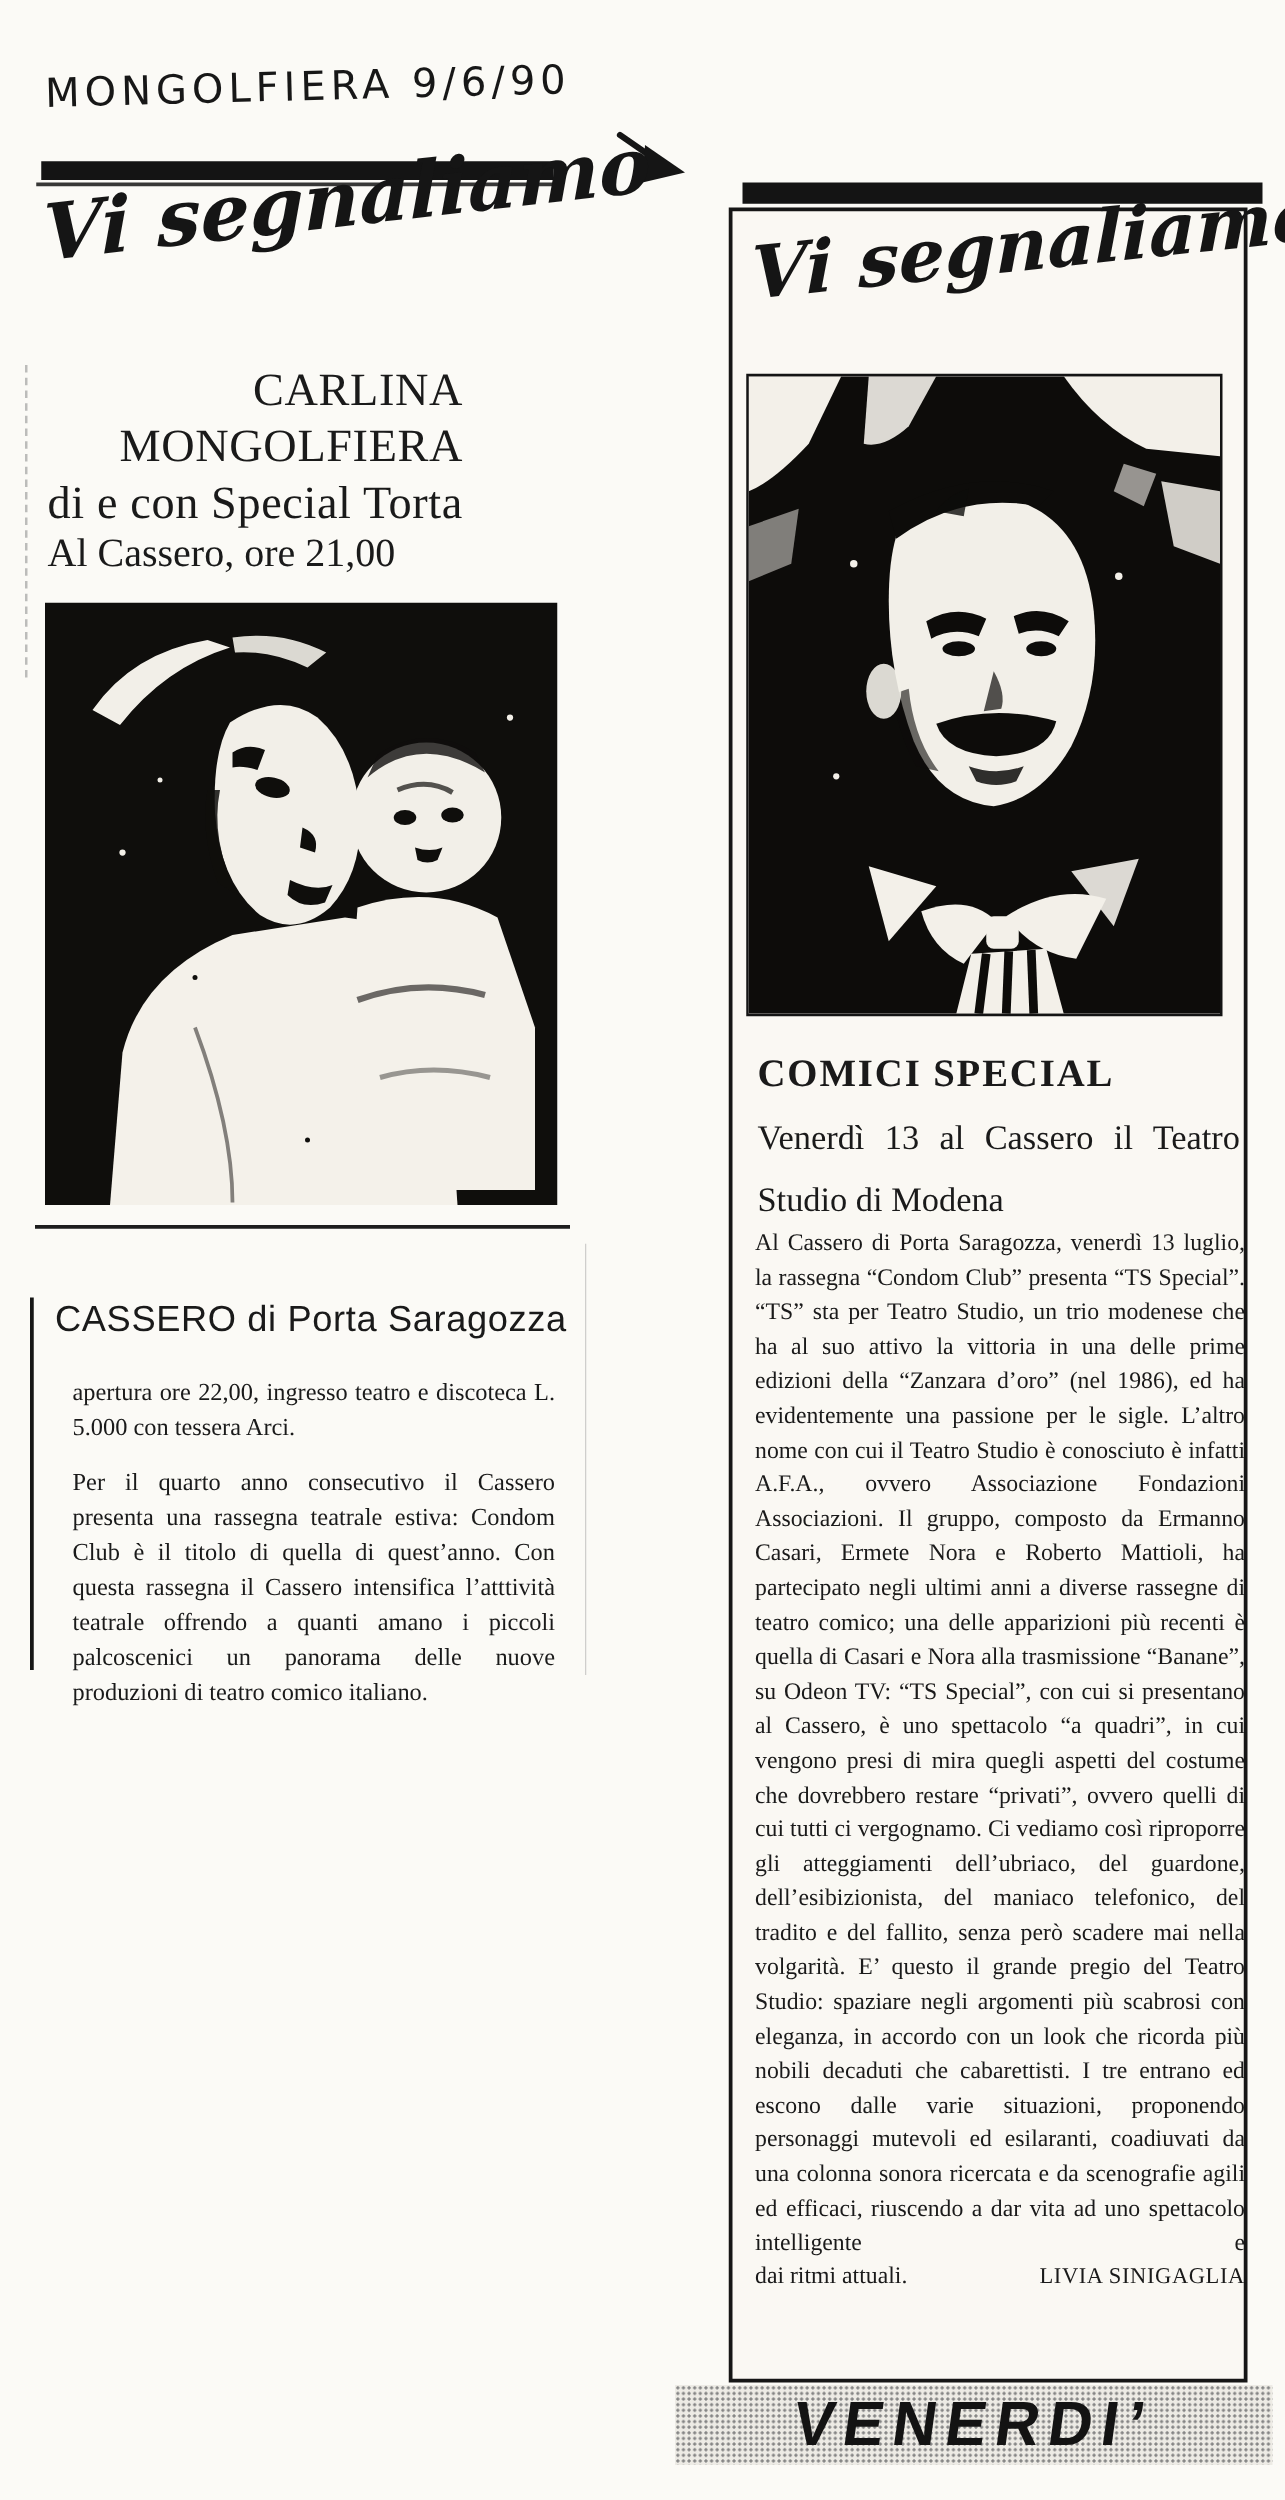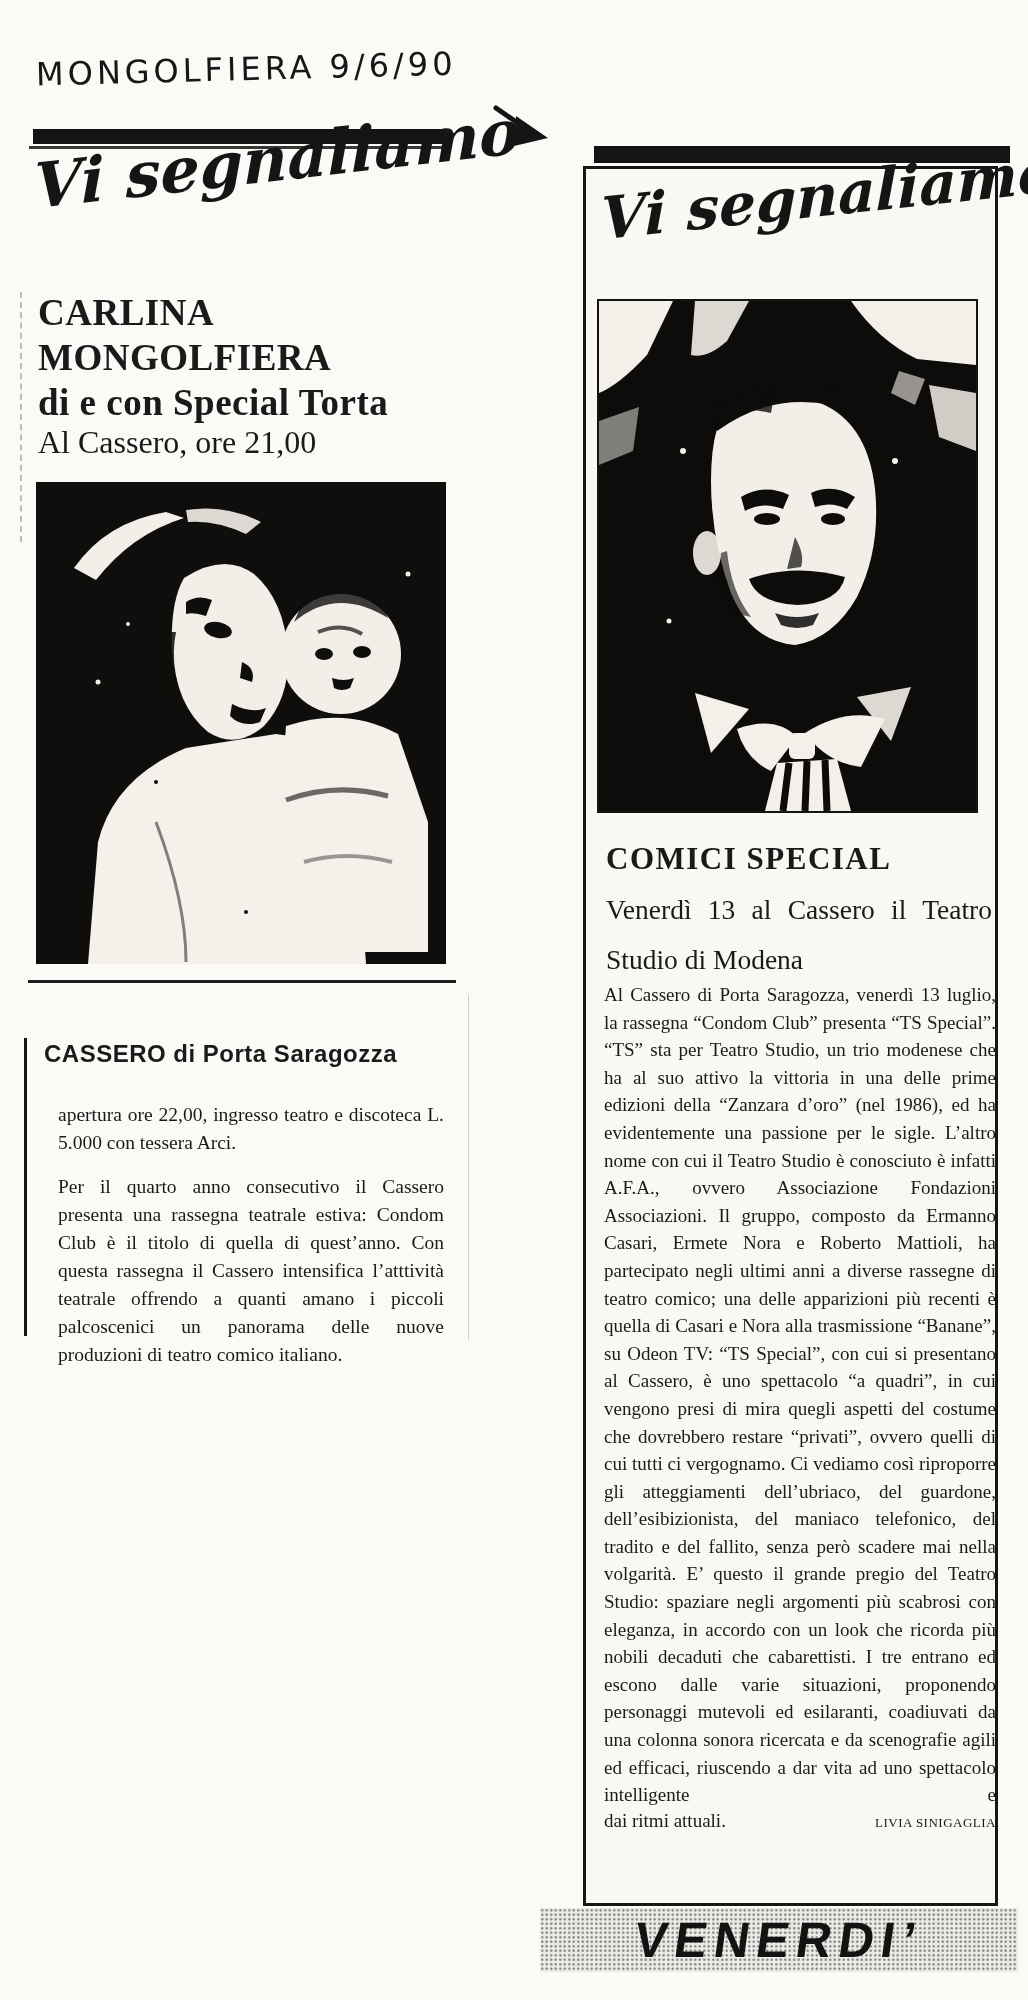--- a/index.html
+++ b/index.html
@@ -20,50 +20,50 @@
   
   .script{font-family:"DejaVu Serif",serif;font-style:italic;font-weight:700;
     color:#151515;white-space:nowrap;}
   .script-left{left:34px;top:150px;font-size:62px;transform:rotate(-6.5deg) skewX(-6deg);
     transform-origin:left top;}
   .script-right{left:600px;top:182px;font-size:58px;transform:rotate(-6deg) skewX(-6deg);
     transform-origin:left top;}
 
   
   .cutmark-left{left:20px;top:292px;width:0;height:250px;border-left:2px dashed #8a8a8a;opacity:.55;}
-  .headline-left{left:38px;top:290px;font-size:37px;font-weight:700;line-height:45px;
-    letter-spacing:.5px;}
+  .headline-left{left:38px;top:290px;font-size:37px;font-weight:400;line-height:45px;
+    letter-spacing:.5px;text-align:right;}
   .venue{left:38px;top:424px;font-size:32px;text-align:right;}
   .photo-left{left:36px;top:482px;width:410px;height:482px;}
   .sep-line{left:28px;top:980px;width:428px;height:3px;background:#1d1d1d;}
 
   .infobox-rule{left:24px;top:1038px;width:3px;height:298px;background:#161616;}
   .infobox-title{left:44px;top:1040px;font-family:"Liberation Sans",sans-serif;
-    font-size:24px;font-weight:700;letter-spacing:.5px;white-space:nowrap;}
+    font-size:29px;font-weight:400;letter-spacing:.5px;white-space:nowrap;}
   .infobox-body{left:42px;top:1085px;width:418px;font-size:19.5px;line-height:28px;
     text-align:justify;}
   .infobox-body p{margin:16px;}
   .cutmark-right{left:468px;top:995px;width:0;height:345px;border-left:1.5px solid #9a9a9a;opacity:.45;}
 
   
   .shadow-bar{left:594px;top:146px;width:416px;height:17px;background:#141414;}
   .frame{left:583px;top:166px;width:409px;height:1734px;border:3px solid #161616;
     background:#faf8f3;}
   .photo-right{position:absolute;left:13px;top:132px;width:377px;height:510px;
     outline:2px solid #141414;}
   .headline-right{position:absolute;left:20px;top:672px;font-size:31px;font-weight:700;
     letter-spacing:1.5px;white-space:nowrap;}
   .subhead{position:absolute;left:20px;top:716px;width:386px;font-size:27.5px;
     line-height:50px;text-align:justify;}
   .article{position:absolute;left:18px;top:812px;width:392px;}
   .article .body{margin:0;font-size:19px;line-height:27.6px;text-align:justify;
     text-align-last:justify;hyphens:auto;}
   .last-row{display:flex;justify-content:space-between;align-items:baseline;
     font-size:19px;margin-top:1px;}
-  .byline{font-size:13px;letter-spacing:.5px;}
+  .byline{font-size:18px;letter-spacing:.5px;}
 
   
   .banner{left:540px;top:1908px;width:478px;height:64px;background-color:#edebe5;
     background-image:radial-gradient(#858585 1.1px, transparent 1.35px);
     background-size:4.5px 4.5px;display:flex;align-items:center;justify-content:center;}
   .banner-text{font-family:"Liberation Sans",sans-serif;font-weight:700;font-size:49px;
     letter-spacing:7px;color:#131313;transform:skewX(-8deg) scaleY(1.02);white-space:nowrap;}
 </style>
 </head>
 <body>

